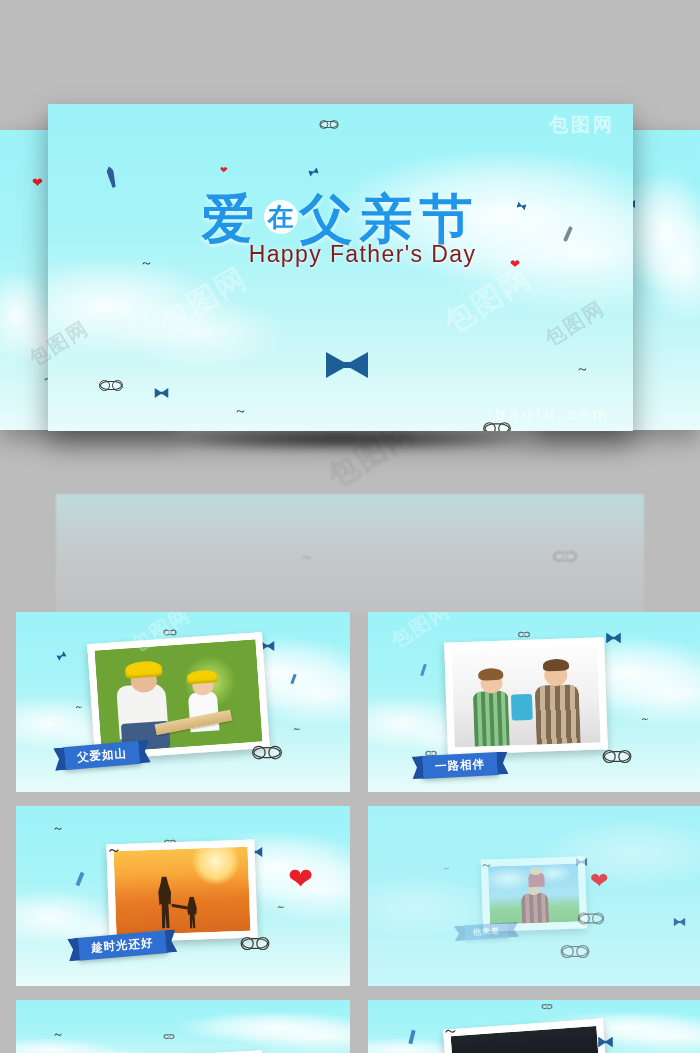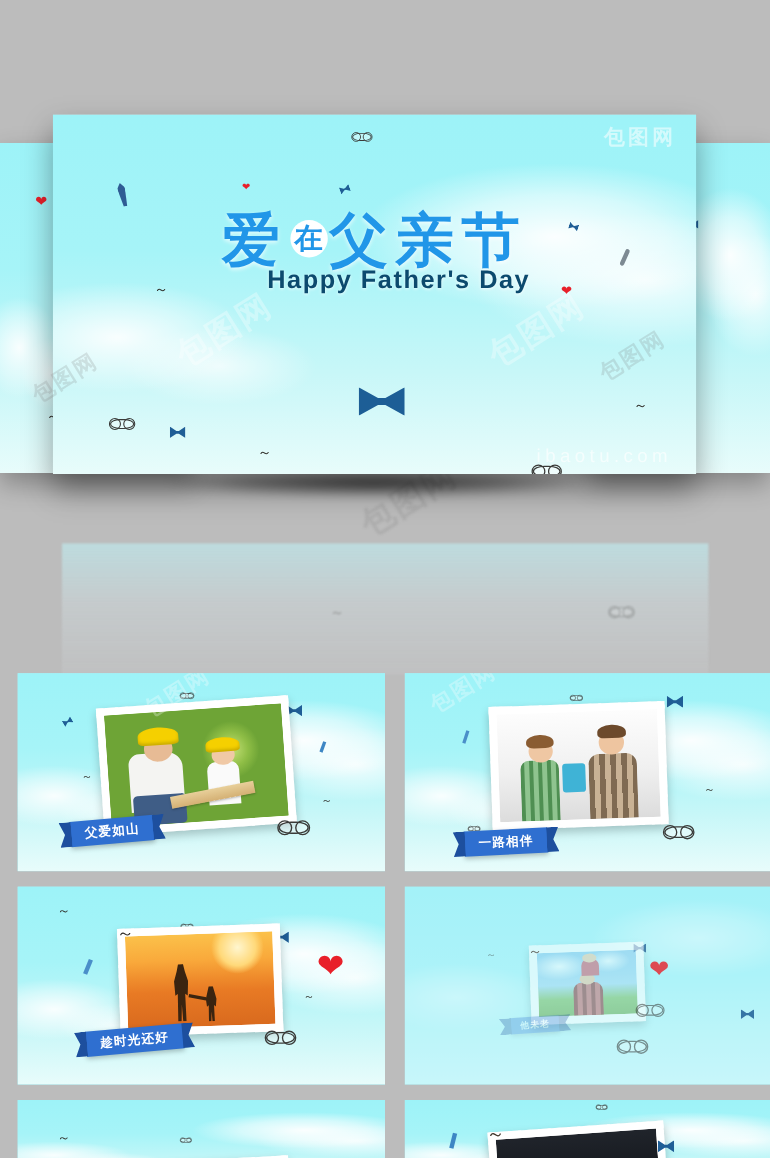--- a/index.html
+++ b/index.html
@@ -81,22 +81,22 @@
     vertical-align:middle;
     width:34px; height:34px; line-height:34px;
     border-radius:50%;
     background:#ffffff;
     color:#2196e8;
     margin:0 2px 10px 2px;
     text-shadow:none;
   }
   .en-title {
     margin-top:-4px;
-    font-size:23px; font-weight:700; letter-spacing:1.4px;
-    color:#0c4a6e;
+    font-size:23px; font-weight:400; letter-spacing:1.4px;
+    color:#7f1d1d;
     font-family:"Liberation Sans", sans-serif;
     text-shadow:0 1px 3px rgba(255,255,255,.8);
     margin-left:44px;
   }
   .sub-bar {
     display:inline-block;
     margin-top:8px;
     padding:3px 17px 4px 17px;
     background:rgba(150,200,240,.60);
     color:#ffffff;

